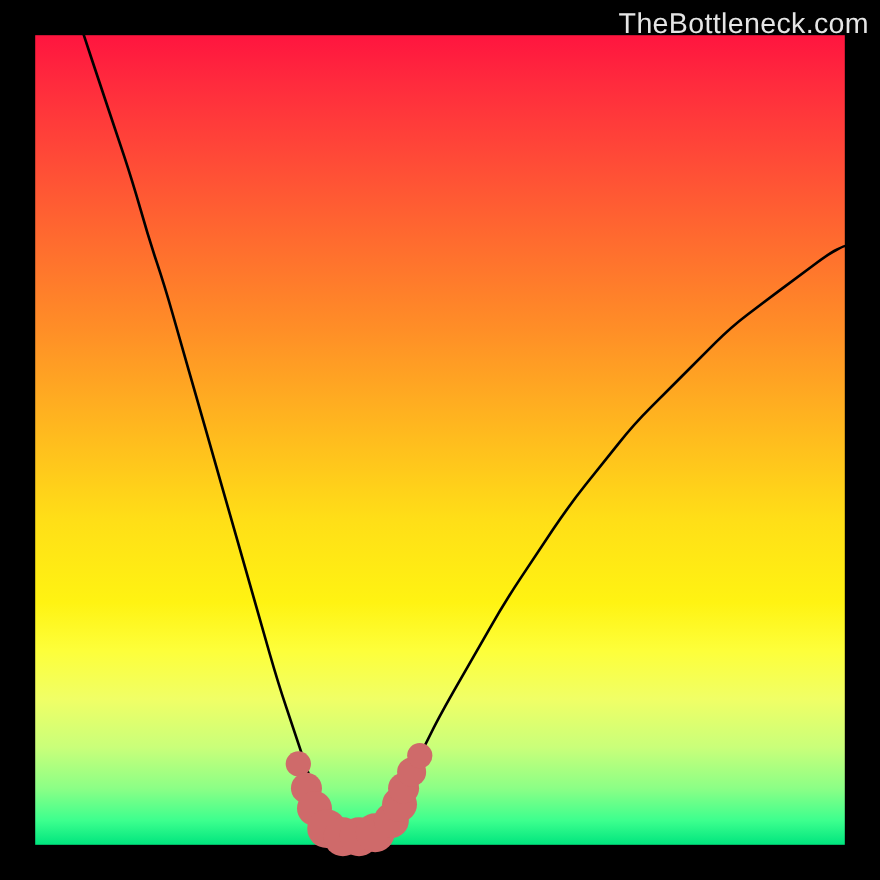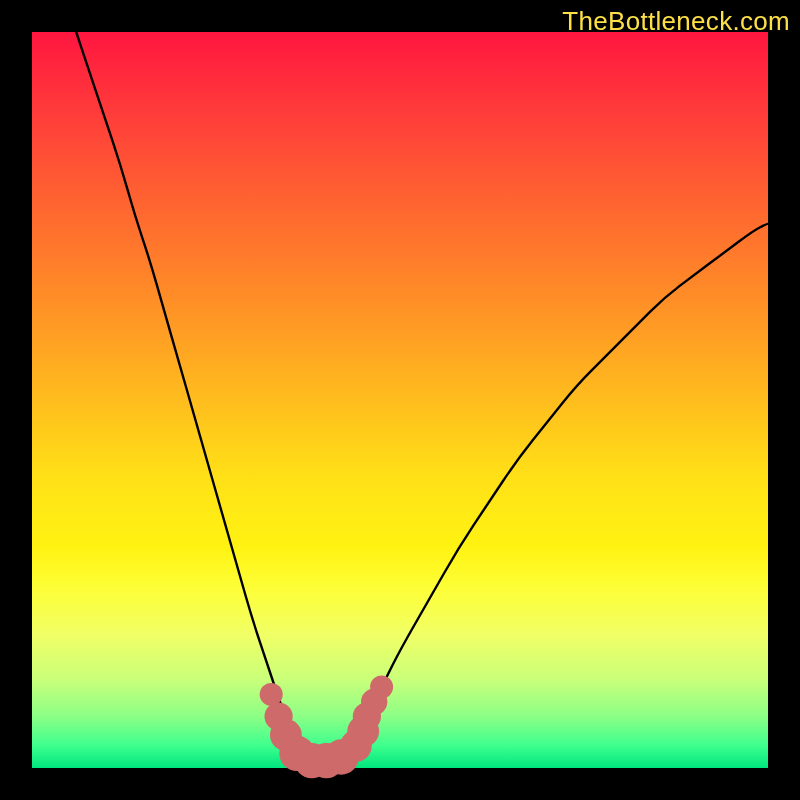--- a/index.html
+++ b/index.html
@@ -40,21 +40,21 @@
       #c9ff7a 88%,
       #8cff86 93%,
       #3dff8e 97%,
       #00e57e 100%
     );
   }
   .watermark {
     position: absolute;
     top: 6px;
     right: 10px;
-    color: #fde047;
+    color: #e5e5e5;
     font-size: 26px;
     font-weight: 500;
     letter-spacing: 0.3px;
     user-select: none;
   }
   svg.curve {
     position: absolute;
     left: 0;
     top: 0;
     width: 736px;

